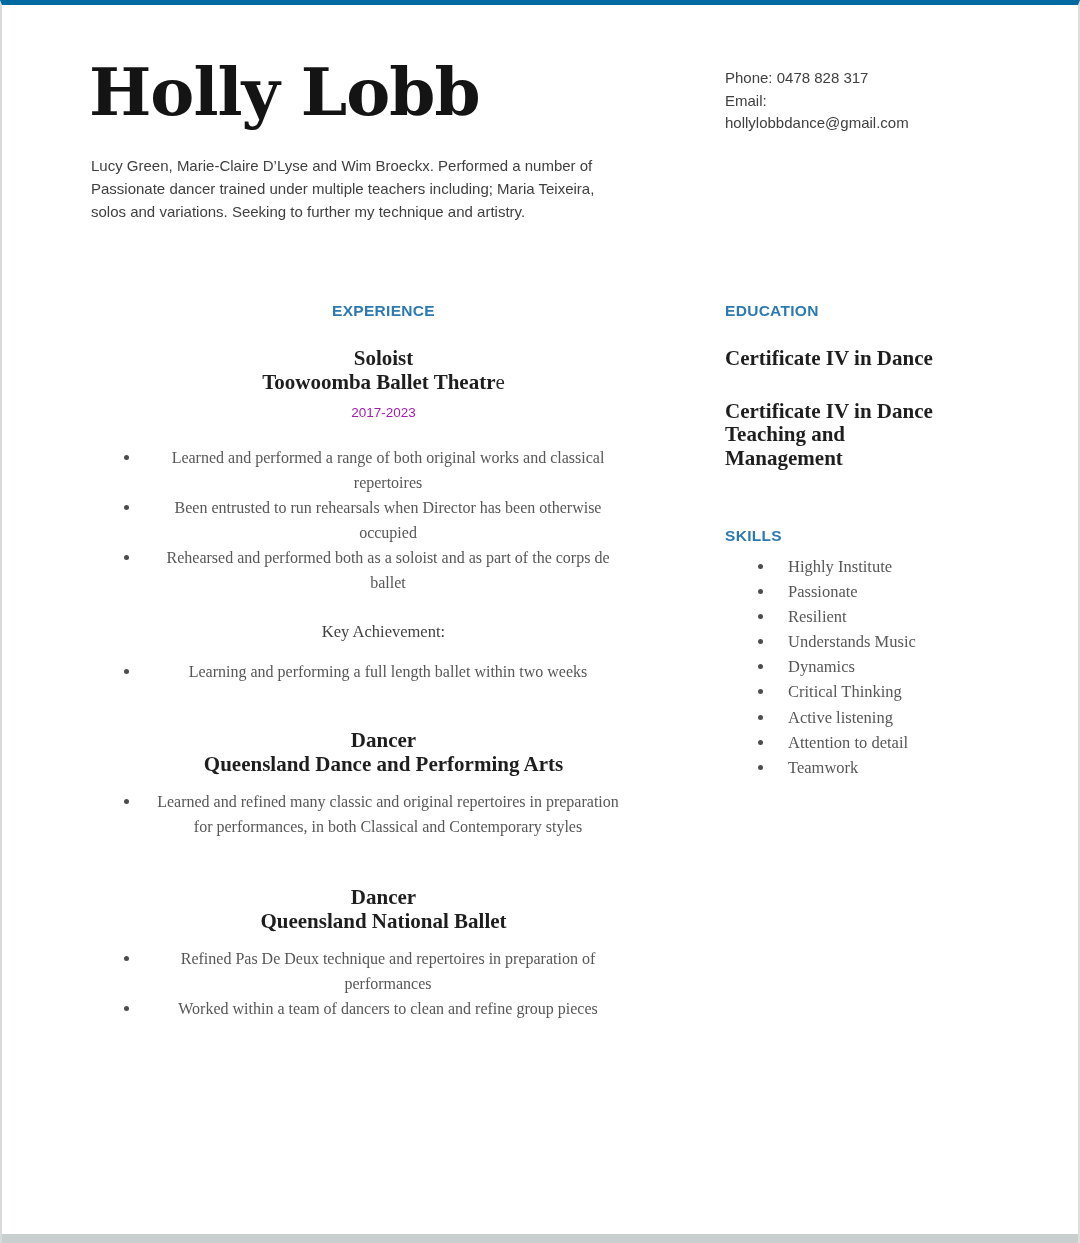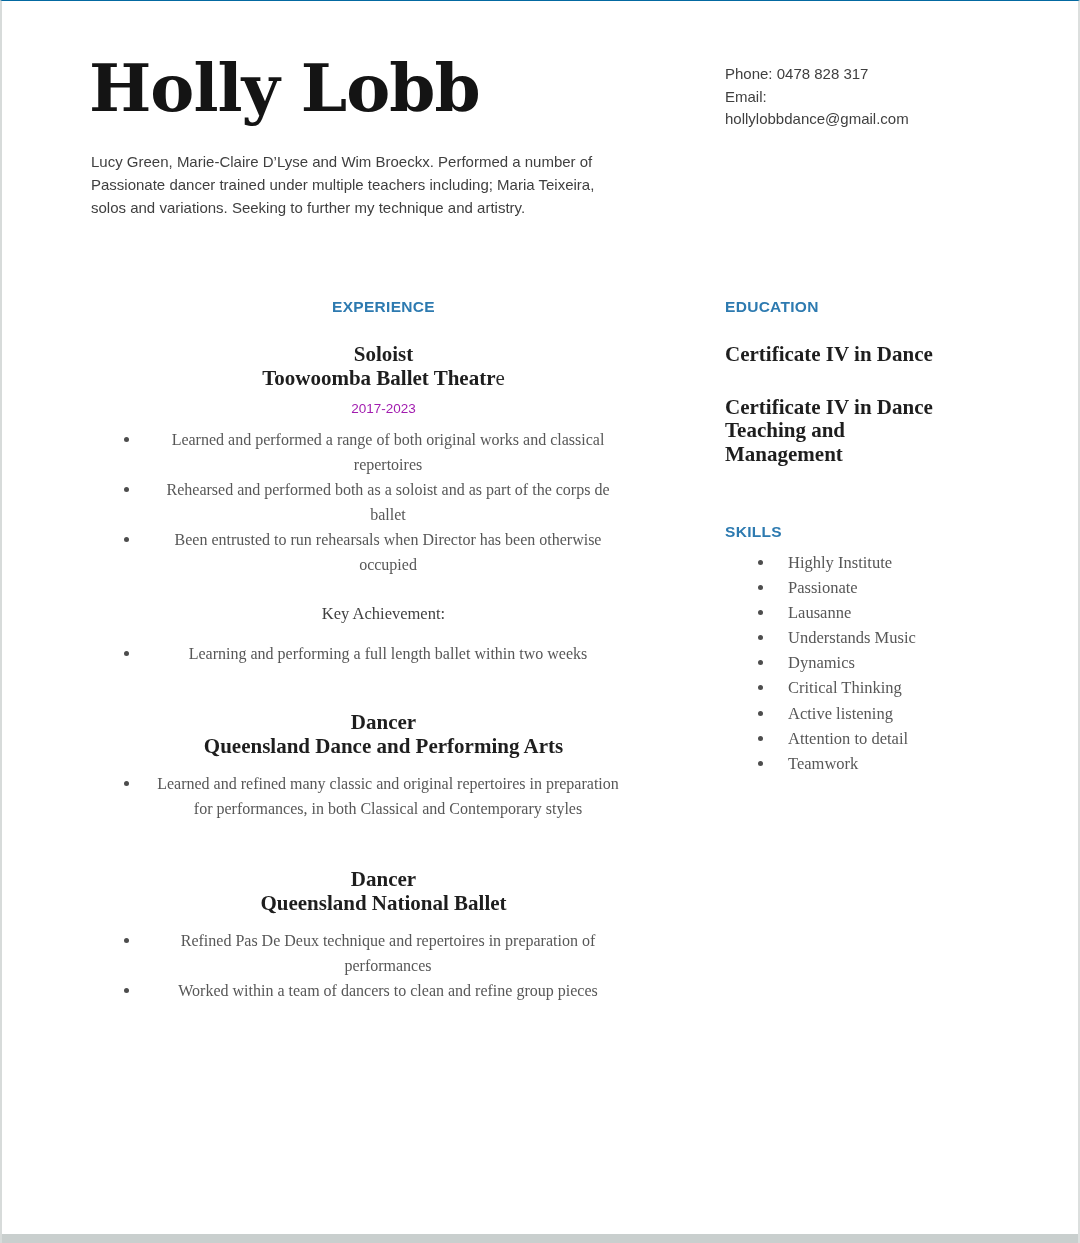--- a/index.html
+++ b/index.html
@@ -5,21 +5,21 @@
   * { margin:0; padding:0; box-sizing:border-box; }
   html,body { background:#ffffff; }
   body { font-family:"Liberation Sans", sans-serif; }
 
   .page {
     position:relative;
     width:1080px; height:1243px;
     background:#ffffff;
     border-left:2px solid #d7dbda;
     border-right:2px solid #dcdfde;
-    border-top:1px solid #0369a1;
+    border-top:5px solid #0369a1;
     overflow:hidden;
   }
   .bottom-bar {
     position:absolute; left:0; right:0; bottom:0;
     height:9px; background:#c9cfce;
   }
 
   
   .name {
     position:absolute; left:87px; top:52px;
@@ -47,21 +47,21 @@
 
   .entry-heading {
     font-family:"Liberation Serif", serif;
     font-weight:bold; font-size:21px; line-height:23.5px;
     color:#1e1e1e;
   }
   .tail-regular { font-weight:normal; color:#2a2a2a; }
 
   .dates { margin-top:11px; font-size:13.5px; color:#a21caf; }
 
-  ul.dotlist { margin-top:11px; list-style:none; padding-left:63px; }
+  ul.dotlist { margin-top:25px; list-style:none; padding-left:63px; }
   ul.dotlist li {
     position:relative; max-width:468px;
     font-family:"Liberation Serif", serif;
     font-size:16px; line-height:25px; color:#575757;
   }
   ul.dotlist li::before {
     content:""; position:absolute; left:-30px; top:10px;
     width:5px; height:5px; border-radius:50%; background:#4d4d4d;
   }
 
@@ -107,22 +107,22 @@
     <div class="section-label">EXPERIENCE</div>
 
     <div class="job-1">
       <div class="entry-heading">
         <div>Soloist</div>
         <div><span>Toowoomba Ballet Theatr</span><span class="tail-regular">e</span></div>
       </div>
       <div class="dates">2017-2023</div>
       <ul class="dotlist">
         <li>Learned and performed a range of both original works and classical repertoires</li>
+        <li>Been entrusted to run rehearsals when Director has been otherwise occupied</li>
         <li>Rehearsed and performed both as a soloist and as part of the corps de ballet</li>
-        <li>Been entrusted to run rehearsals when Director has been otherwise occupied</li>
       </ul>
       <div class="ka-label">Key Achievement:</div>
       <ul class="dotlist ka-list">
         <li>Learning and performing a full length ballet within two weeks</li>
       </ul>
     </div>
 
     <div class="job-2">
       <div class="entry-heading">
         <div>Dancer</div>
@@ -148,21 +148,21 @@
   <div class="col-right">
     <div class="section-label">EDUCATION</div>
 
     <div class="entry-heading edu-entry-1">Certificate IV in Dance</div>
     <div class="entry-heading edu-entry-2">Certificate IV in Dance Teaching and Management</div>
 
     <span class="section-label skills-label">SKILLS</span>
     <ul class="dotlist skills-list">
       <li>Highly Institute</li>
       <li>Passionate</li>
-      <li>Lausanne</li>
+      <li>Resilient</li>
       <li>Understands Music</li>
       <li>Dynamics</li>
       <li>Critical Thinking</li>
       <li>Active listening</li>
       <li>Attention to detail</li>
       <li>Teamwork</li>
     </ul>
   </div>
 
   <div class="bottom-bar"></div>

